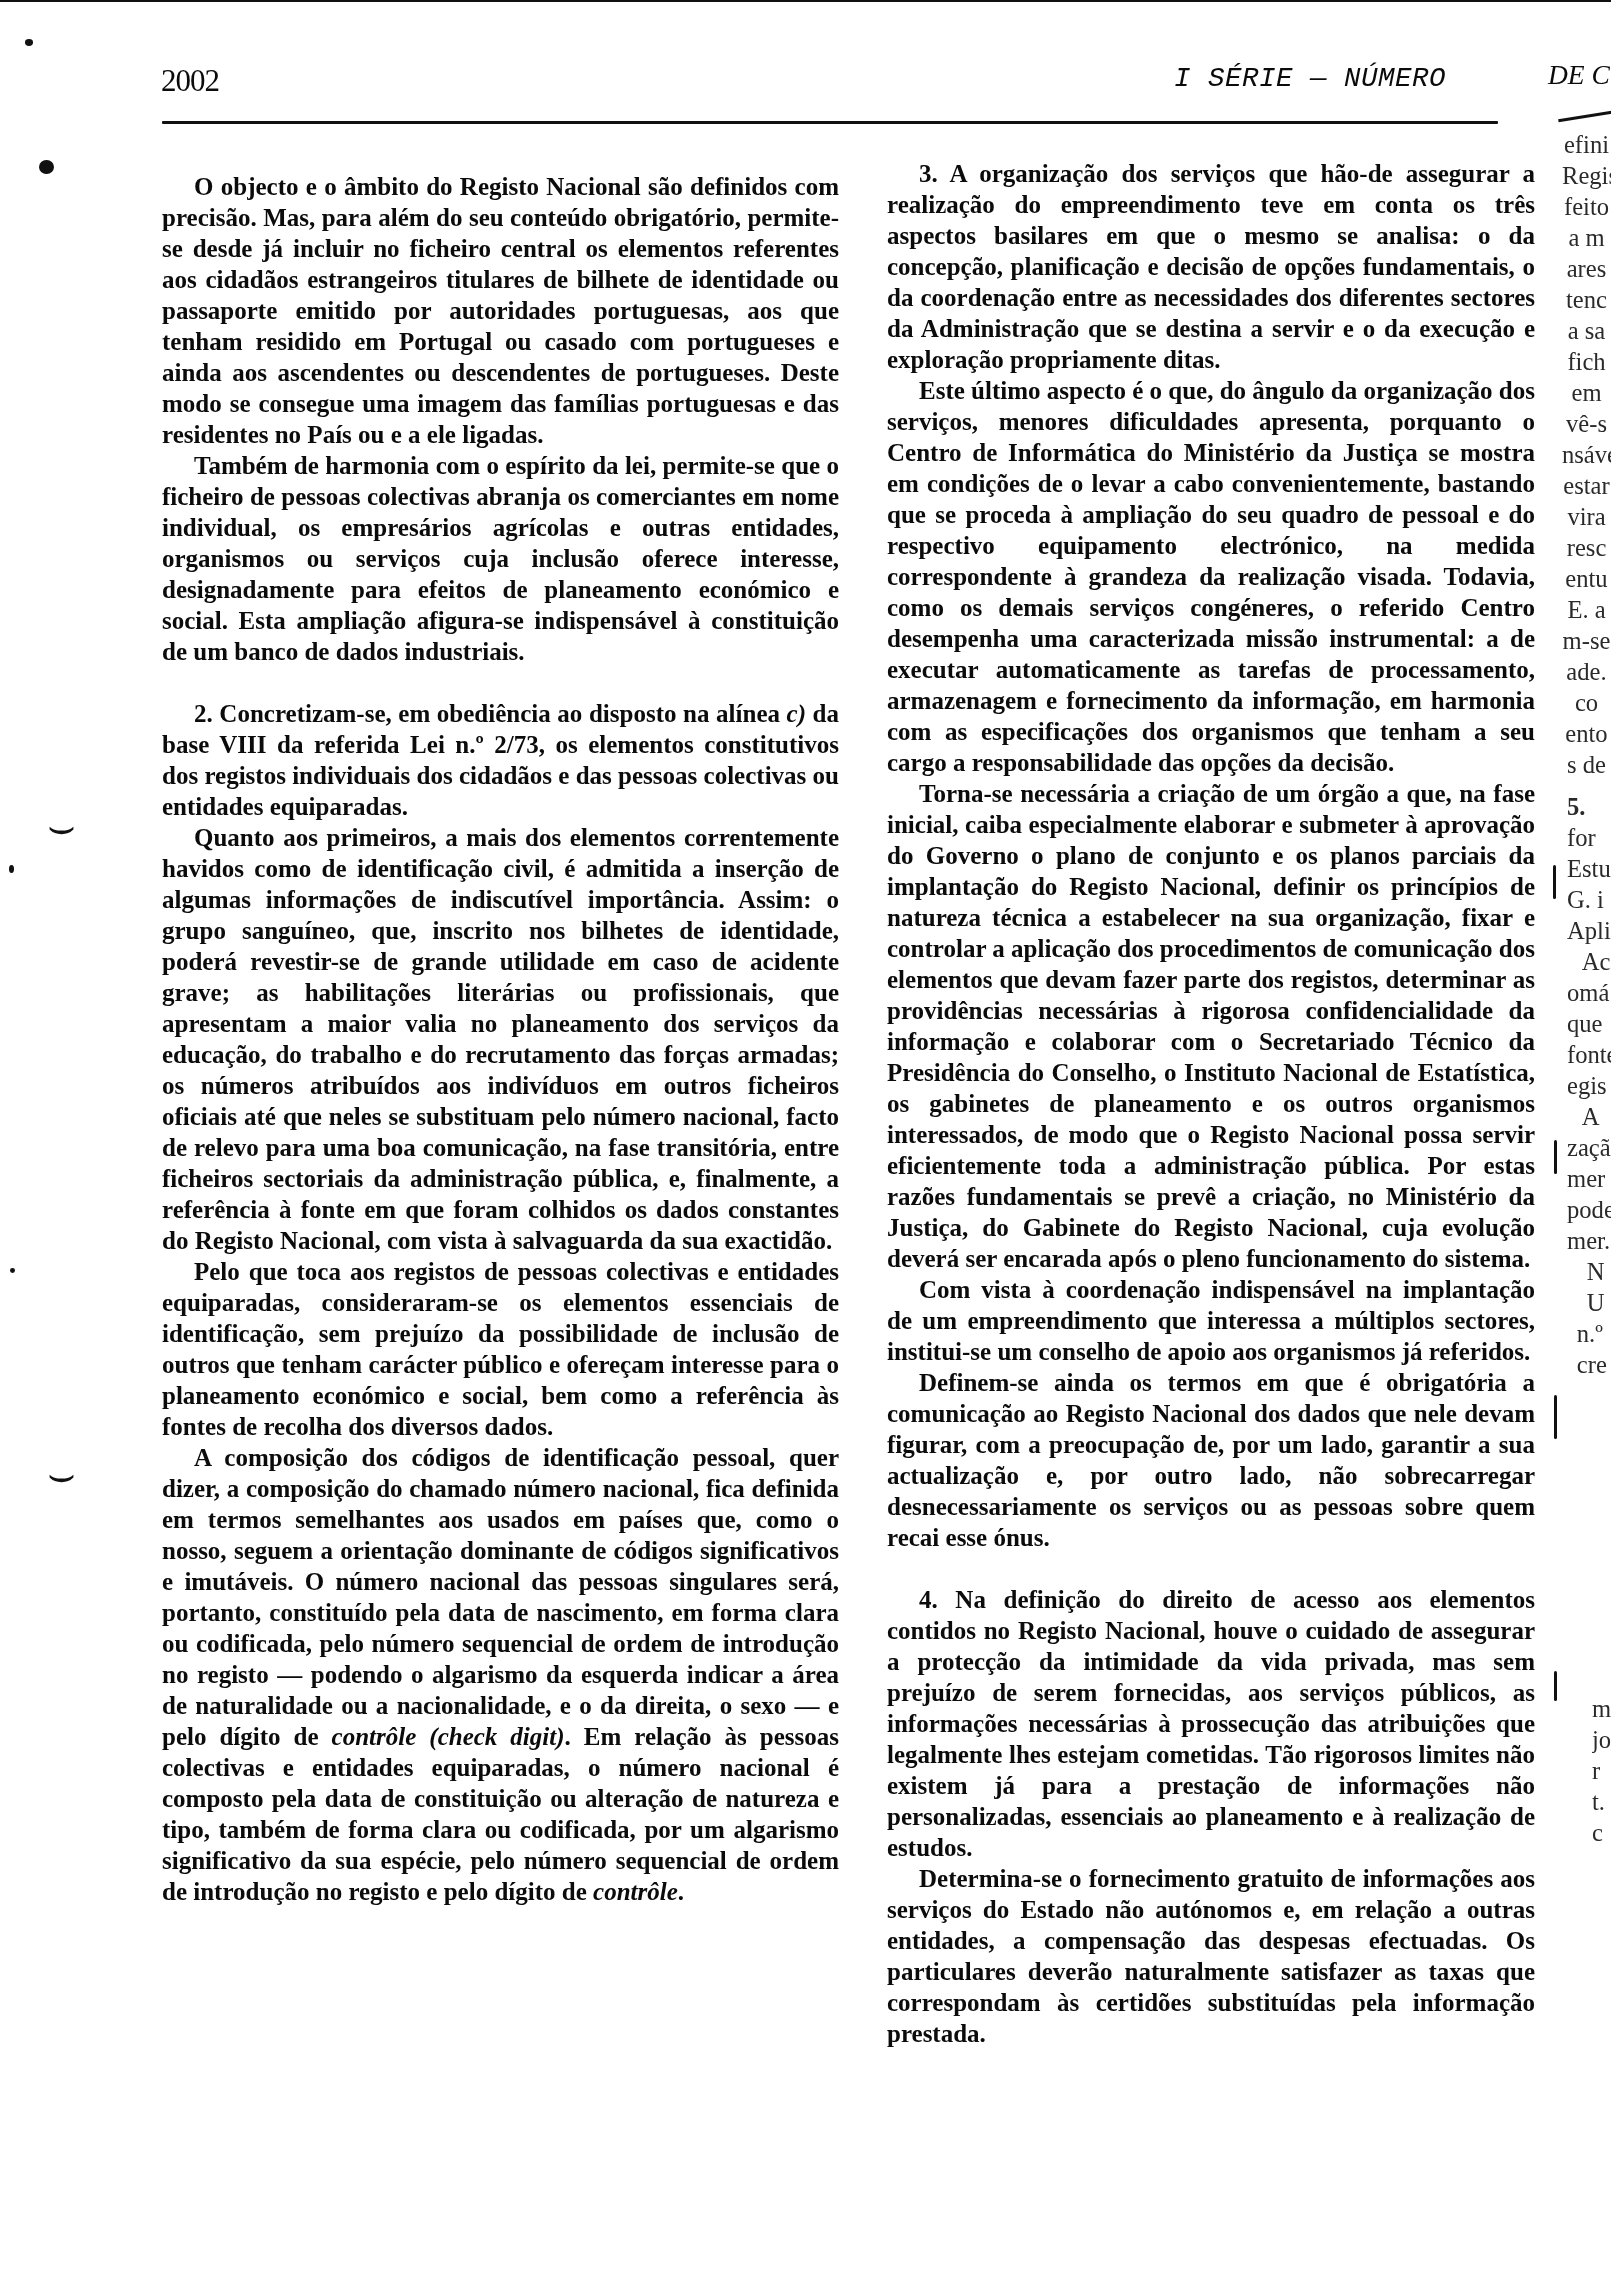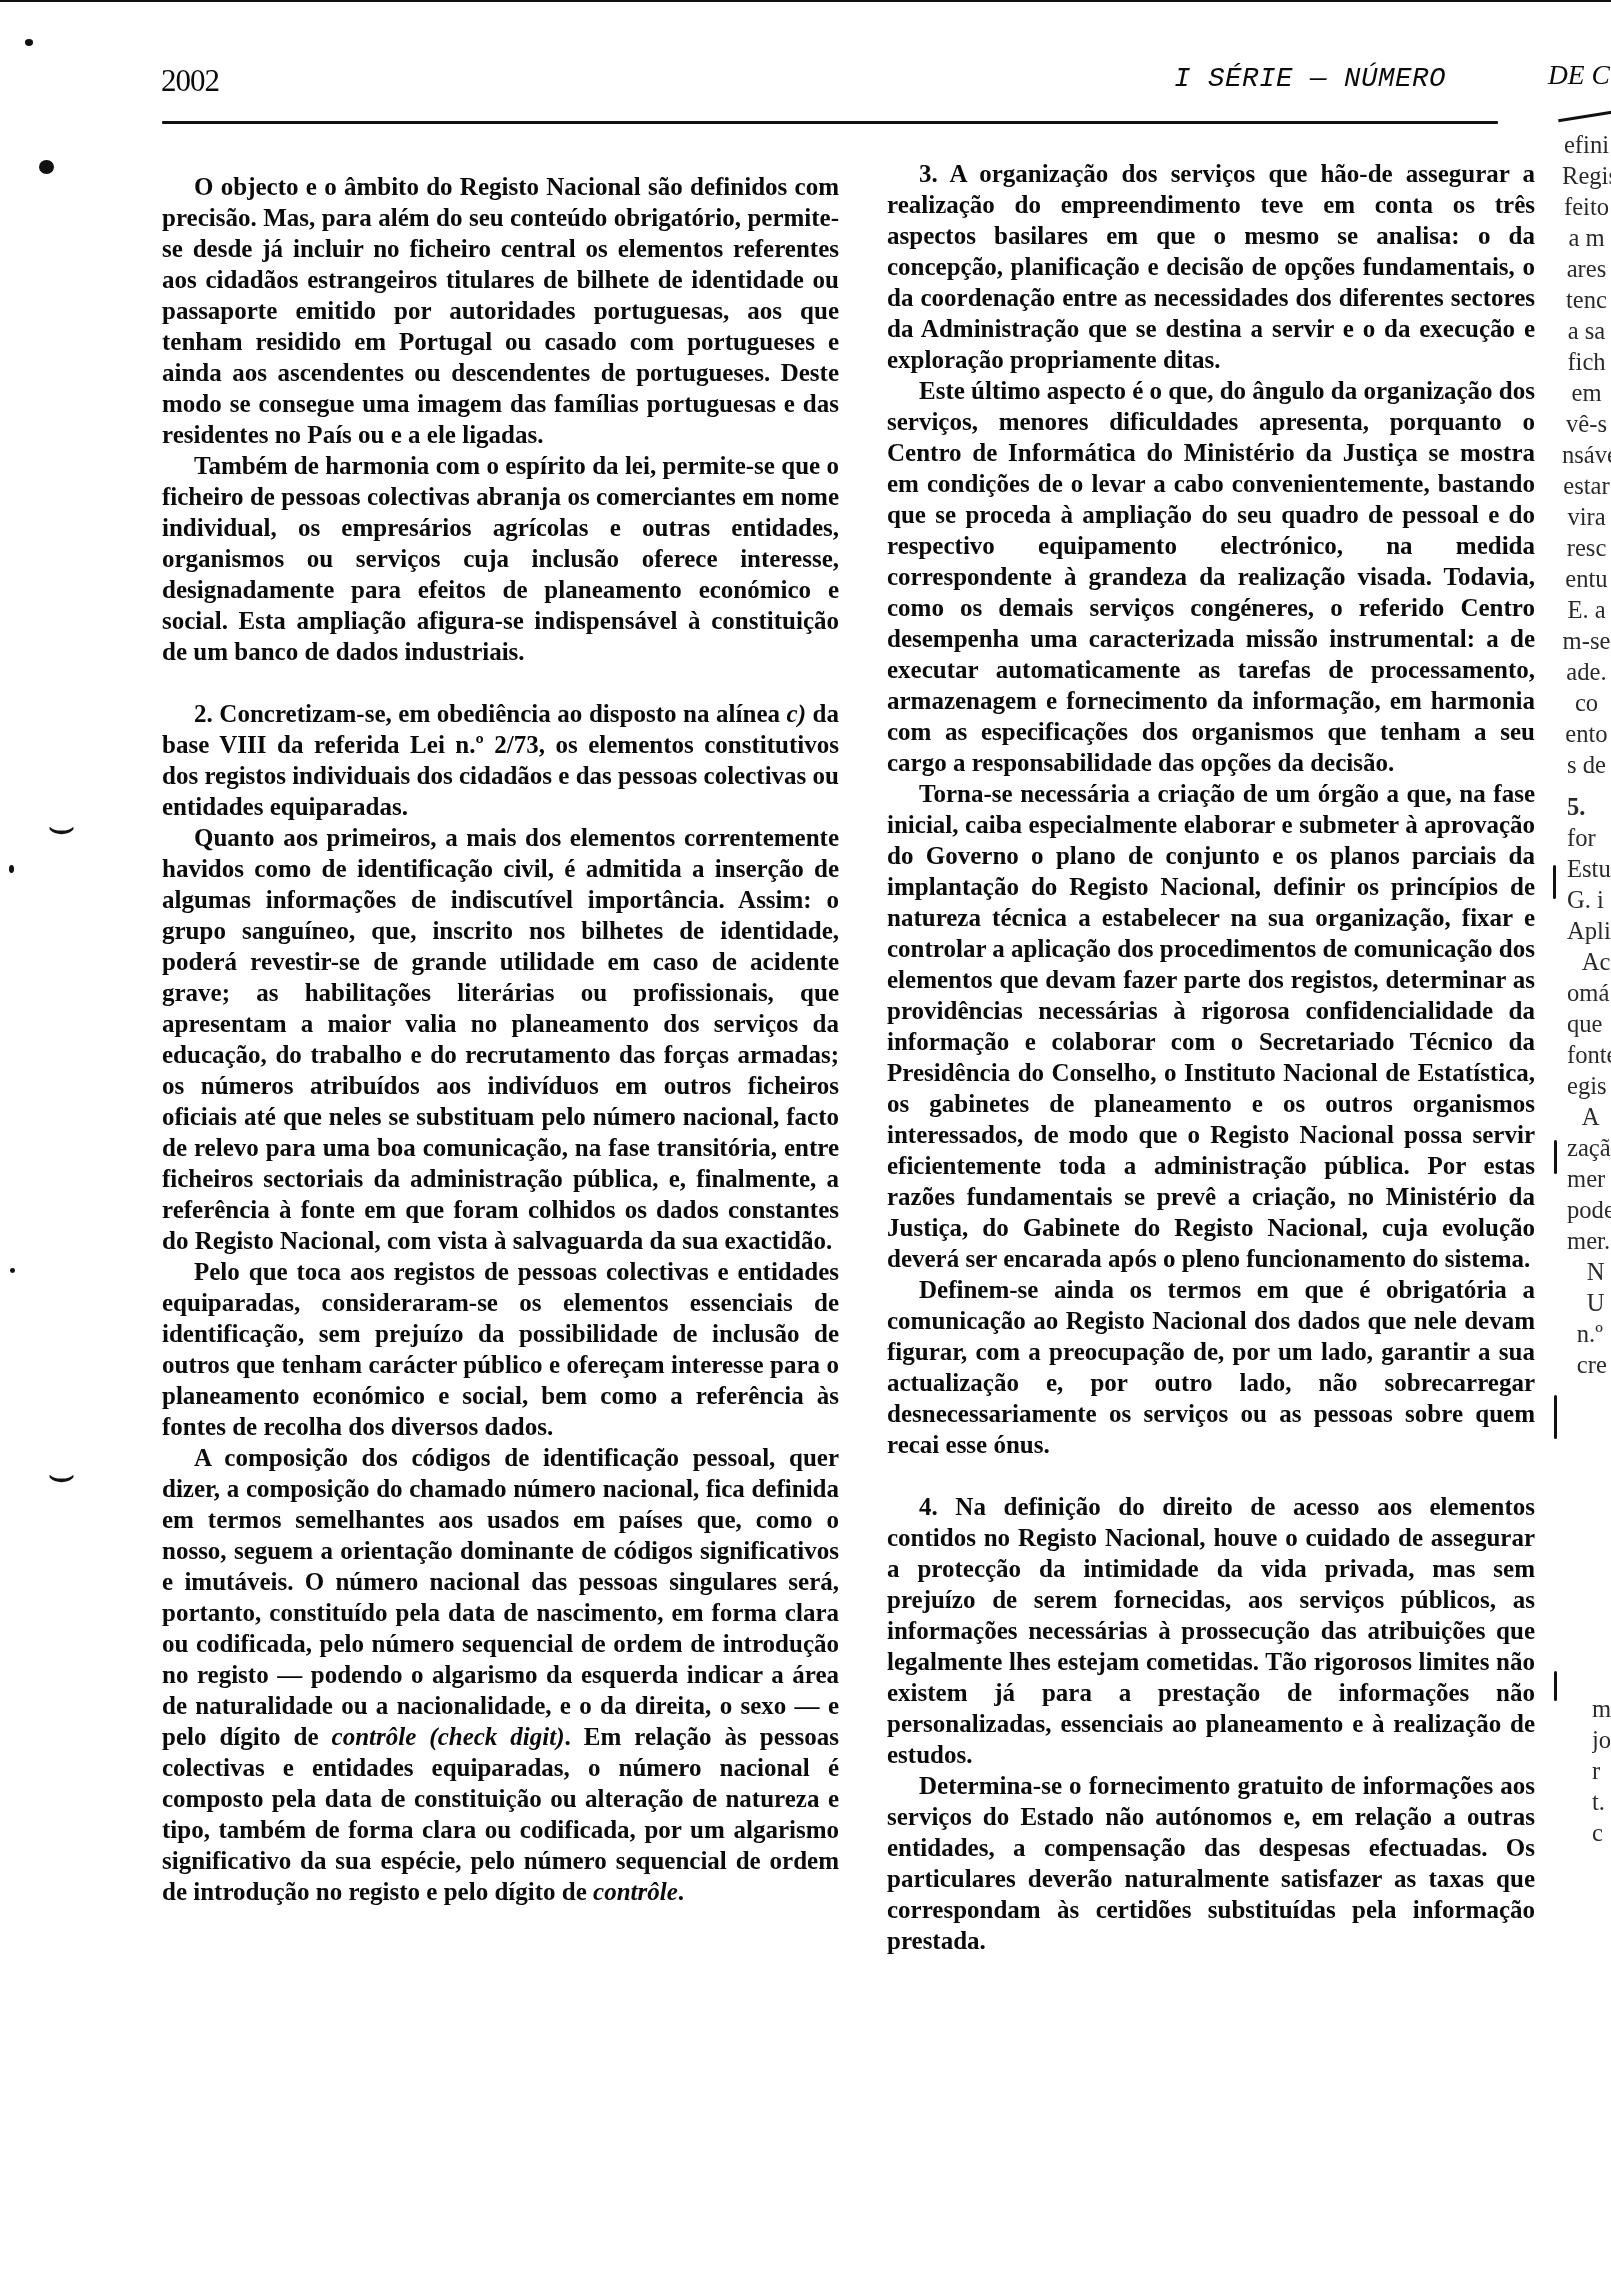--- a/index.html
+++ b/index.html
@@ -49,20 +49,21 @@
     </p>
     <p>Quanto aos primeiros, a mais dos elementos correntemente havidos como de identificação civil, é admitida a inserção de algumas informações de indiscutível importância. Assim: o grupo sanguíneo, que, inscrito nos bilhetes de identidade, poderá revestir-se de grande utilidade em caso de acidente grave; as habilitações literárias ou profissionais, que apresentam a maior valia no planeamento dos serviços da educação, do trabalho e do recrutamento das forças armadas; os números atribuídos aos indivíduos em outros ficheiros oficiais até que neles se substituam pelo número nacional, facto de relevo para uma boa comunicação, na fase transitória, entre ficheiros sectoriais da administração pública, e, finalmente, a referência à fonte em que foram colhidos os dados constantes do Registo Nacional, com vista à salvaguarda da sua exactidão.</p>
     <p>Pelo que toca aos registos de pessoas colectivas e entidades equiparadas, consideraram-se os elementos essenciais de identificação, sem prejuízo da possibilidade de inclusão de outros que tenham carácter público e ofereçam interesse para o planeamento económico e social, bem como a referência às fontes de recolha dos diversos dados.</p>
     <p><span>A composição dos códigos de identificação pessoal, quer dizer, a composição do chamado número nacional, fica definida em termos semelhantes aos usados em países que, como o nosso, seguem a orientação dominante de códigos significativos e imutáveis. O número nacional das pessoas singulares será, portanto, constituído pela data de nascimento, em forma clara ou codificada, pelo número sequencial de ordem de introdução no registo — podendo o algarismo da esquerda indicar a área de naturalidade ou a nacionalidade, e o da direita, o sexo — e pelo dígito de </span><em>contrôle (check digit)</em><span>. Em relação às pessoas colectivas e entidades equiparadas, o número nacional é composto pela data de constituição ou alteração de natureza e tipo, também de forma clara ou codificada, por um algarismo significativo da sua espécie, pelo número sequencial de ordem de introdução no registo e pelo dígito de </span><em>contrôle</em><span>.</span></p>
   </div>
 
   <div class="col col-right">
     <p><span class="num">3.</span><span> A organização dos serviços que hão-de assegurar a realização do empreendimento teve em conta os três aspectos basilares em que o mesmo se analisa: o da concepção, planificação e decisão de opções fundamentais, o da coordenação entre as necessidades dos diferentes sectores da Administração que se destina a servir e o da execução e exploração propriamente ditas.</span></p>
     <p>Este último aspecto é o que, do ângulo da organização dos serviços, menores dificuldades apresenta, porquanto o Centro de Informática do Ministério da Justiça se mostra em condições de o levar a cabo convenientemente, bastando que se proceda à ampliação do seu quadro de pessoal e do respectivo equipamento electrónico, na medida correspondente à grandeza da realização visada. Todavia, como os demais serviços congéneres, o referido Centro desempenha uma caracterizada missão instrumental: a de executar automaticamente as tarefas de processamento, armazenagem e fornecimento da informação, em harmonia com as especificações dos organismos que tenham a seu cargo a responsabilidade das opções da decisão.</p>
     <p>Torna-se necessária a criação de um órgão a que, na fase inicial, caiba especialmente elaborar e submeter à aprovação do Governo o plano de conjunto e os planos parciais da implantação do Registo Nacional, definir os princípios de natureza técnica a estabelecer na sua organização, fixar e controlar a aplicação dos procedimentos de comunicação dos elementos que devam fazer parte dos registos, determinar as providências necessárias à rigorosa confidencialidade da informação e colaborar com o Secretariado Técnico da Presidência do Conselho, o Instituto Nacional de Estatística, os gabinetes de planeamento e os outros organismos interessados, de modo que o Registo Nacional possa servir eficientemente toda a administração pública. Por estas razões fundamentais se prevê a criação, no Ministério da Justiça, do Gabinete do Registo Nacional, cuja evolução deverá ser encarada após o pleno funcionamento do sistema.</p>
+    <p>Com vista à coordenação indispensável na implantação de um empreendimento que interessa a múltiplos sectores, institui-se um conselho de apoio aos organismos já referidos.</p>
     <p>Definem-se ainda os termos em que é obrigatória a comunicação ao Registo Nacional dos dados que nele devam figurar, com a preocupação de, por um lado, garantir a sua actualização e, por outro lado, não sobrecarregar desnecessariamente os serviços ou as pessoas sobre quem recai esse ónus.</p>
     <p class="gap"><span class="num">4.</span><span> Na definição do direito de acesso aos elementos contidos no Registo Nacional, houve o cuidado de assegurar a protecção da intimidade da vida privada, mas sem prejuízo de serem fornecidas, aos serviços públicos, as informações necessárias à prossecução das atribuições que legalmente lhes estejam cometidas. Tão rigorosos limites não existem já para a prestação de informações não personalizadas, essenciais ao planeamento e à realização de estudos.</span></p>
     <p>Determina-se o fornecimento gratuito de informações aos serviços do Estado não autónomos e, em relação a outras entidades, a compensação das despesas efectuadas. Os particulares deverão naturalmente satisfazer as taxas que correspondam às certidões substituídas pela informação prestada.</p>
   </div>
 
   <div class="bleed">
     <div>efini</div>
     <div>Regis</div>
     <div>feito</div>
     <div>a m</div>

